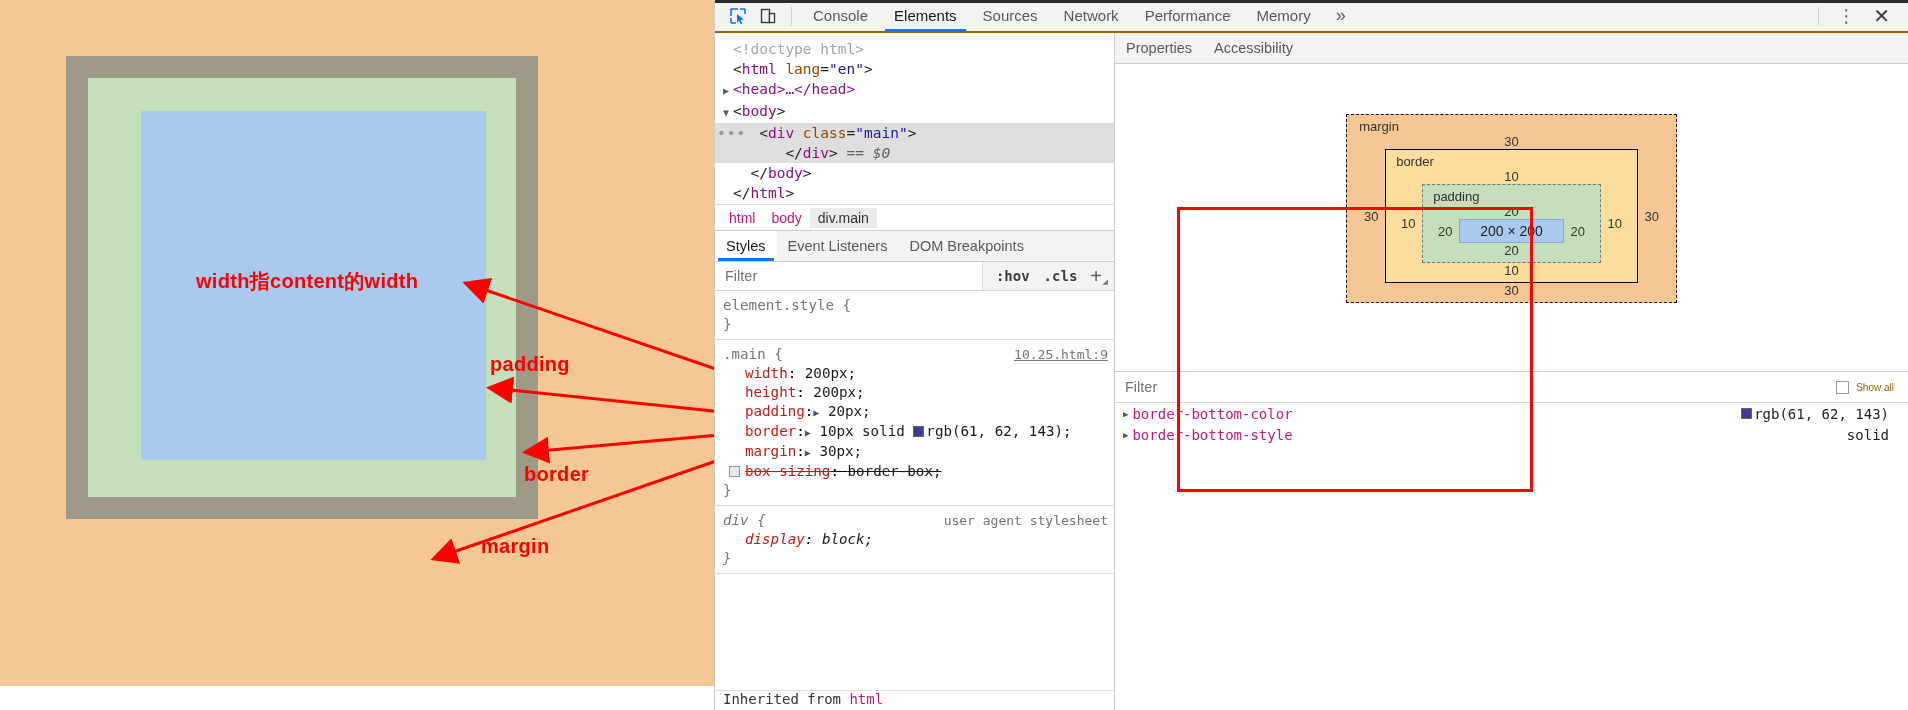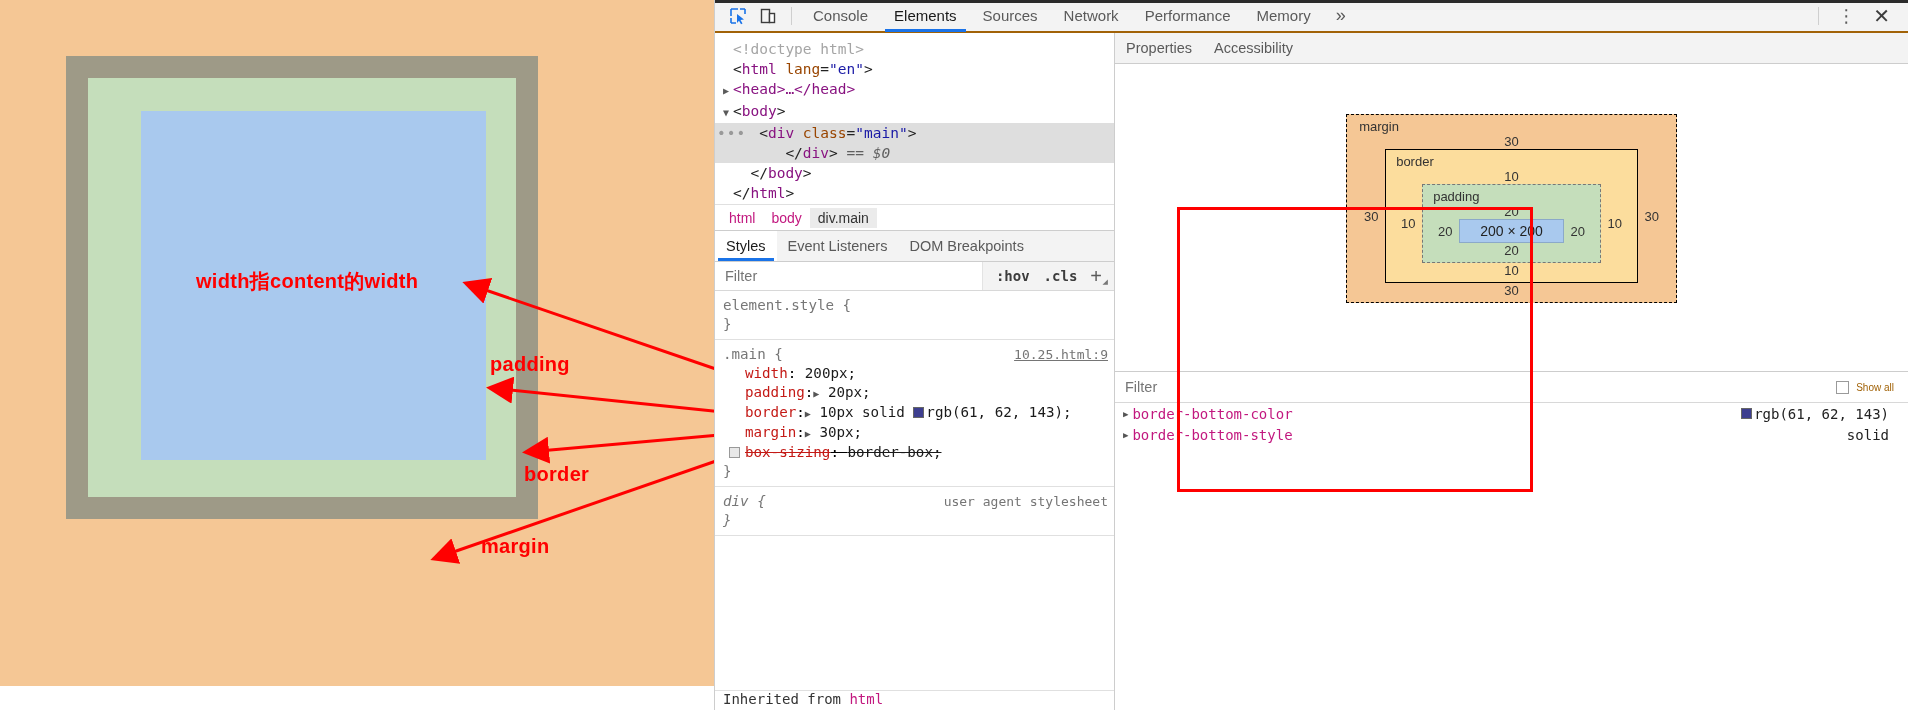--- a/index.html
+++ b/index.html
@@ -352,35 +352,37 @@
             <div class="sel-txt">element.style {</div>
             <div class="sel-txt">}</div>
           </div>
 
           <div class="rule">
             <span class="src">10.25.html:9</span>
             <div class="sel-txt">.main {</div>
 
             <div class="indent"><span class="prop">width</span>: <span class="val">200px;</span></div>
 
+            <div class="indent"><span class="prop">height</span>: <span class="val">200px;</span></div>
 
             <div class="indent"><span class="prop">padding</span>:<span class="arrow-tri">▶</span> <span class="val">20px;</span></div>
 
             <div class="indent"><span class="prop">border</span>:<span class="arrow-tri">▶</span> <span class="val">10px solid </span><span class="swatch"></span><span class="val">rgb(61, 62, 143);</span></div>
 
             <div class="indent"><span class="prop">margin</span>:<span class="arrow-tri">▶</span> <span class="val">30px;</span></div>
 
             <div class="indent"><span class="cbox"></span><span class="prop strike">box-sizing</span><span class="strike">: </span><span class="val strike">border-box;</span></div>
 
             <div class="sel-txt">}</div>
           </div>
 
           <div class="rule">
             <span class="ua">user agent stylesheet</span>
             <div class="sel-txt ital">div {</div>
+            <div class="indent ital"><span class="prop">display</span>: <span class="val">block;</span></div>
             <div class="sel-txt ital">}</div>
           </div>
         </div>
 
         <div class="inherited"><span>Inherited from </span><span class="inh-tag">html</span></div>
       </div>
 
       <div class="dt-rightpane">
 
         <div class="sty-tabs">

